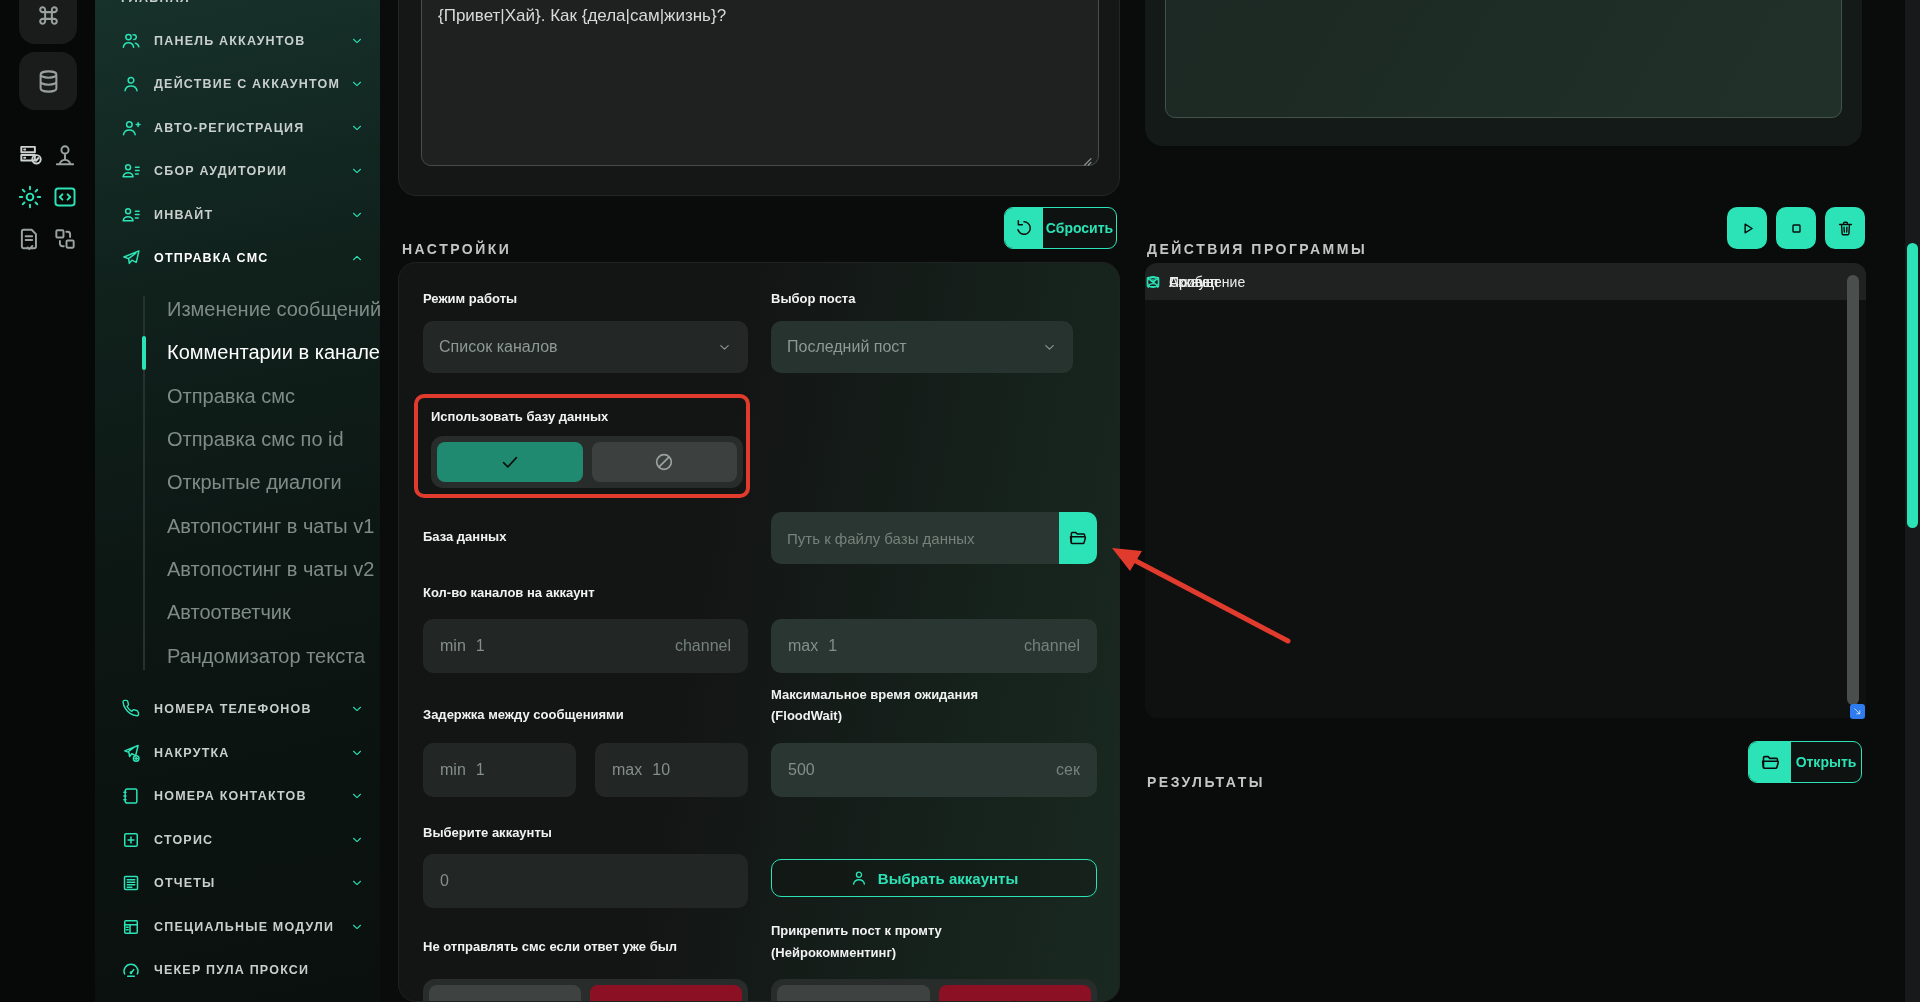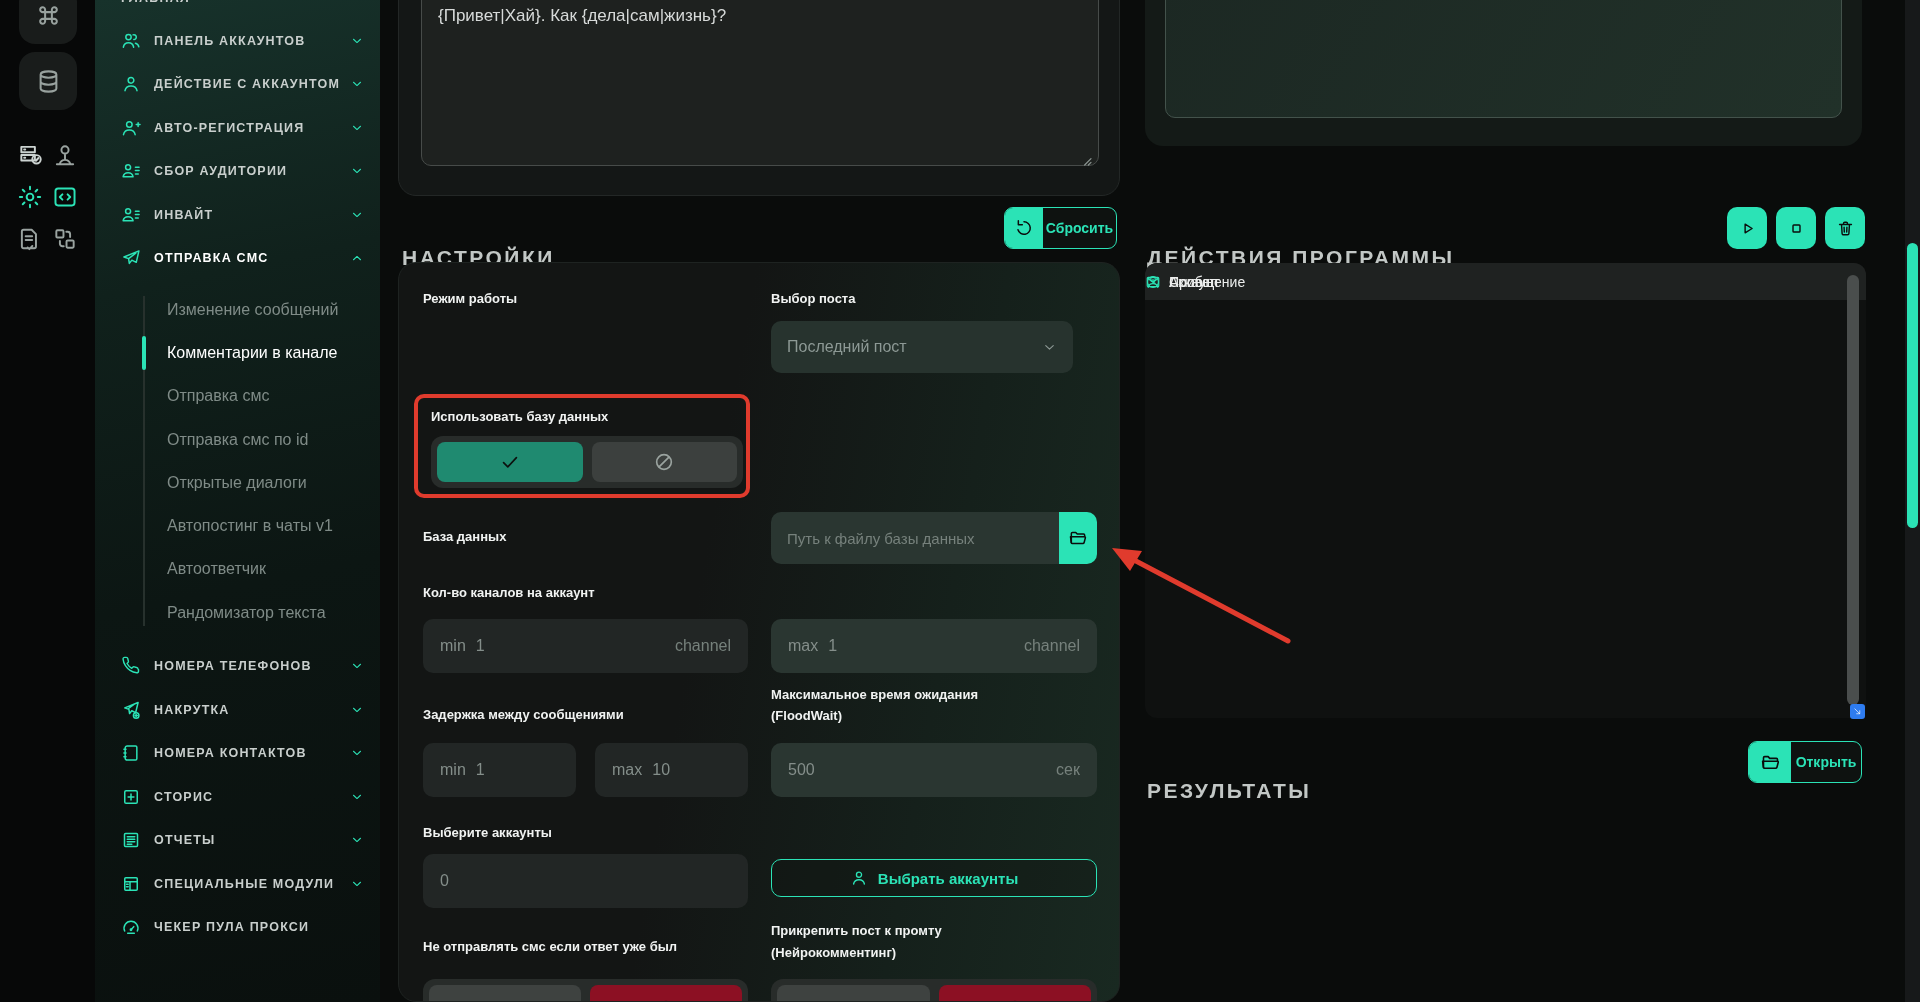--- a/index.html
+++ b/index.html
@@ -30,27 +30,27 @@
   .nav-item.cut{height:19px;overflow:hidden;align-items:flex-start;}
   .nav-item.cut .nav-label{margin-top:-9px;}
   .nav-item .nico{width:20px;height:20px;color:#2be3b6;flex:0 0 20px;margin-right:13px;}
   .nav-item .chev{display:none;width:14px;height:14px;color:#2be3b6;margin-left:auto;}
   .nav-item.chev-down .chev{display:block;}
   .nav-item.chev-up .chev{display:block;transform:rotate(180deg);}
   .nav-item.active .nav-label{color:#fff;}
   .subnav{position:relative;margin:8px 0 10px 0;}
   .subnav::before{content:'';position:absolute;left:48px;top:8px;bottom:8px;width:2px;background:#27312d;}
   .subnav-item{position:relative;height:43.3px;display:flex;align-items:center;padding-left:72px;
-    color:#7f8b87;font-size:16px;cursor:pointer;white-space:nowrap;}
+    color:#7f8b87;font-size:20px;cursor:pointer;white-space:nowrap;}
   .subnav-item.active{color:#ffffff;}
   .subnav-item.active::before{content:'';position:absolute;left:47px;top:5px;bottom:5px;width:4px;
     background:#2be3b6;border-radius:3px;}
 
   
-  .sec-title{position:absolute;color:#c2c7c5;font-size:21px;font-weight:bold;letter-spacing:2.5px;white-space:nowrap;}
+  .sec-title{position:absolute;color:#c2c7c5;font-size:14px;font-weight:bold;letter-spacing:2.5px;white-space:nowrap;}
 
   
   .editor-card{position:absolute;left:398px;top:-36px;width:722px;height:232px;background:#141716;
     border:1px solid #232726;border-radius:18px;box-sizing:border-box;}
   .editor-textarea{position:absolute;left:22px;top:2px;width:678px;height:199px;box-sizing:border-box;
     background:#1e211f;border:1px solid #474b49;border-radius:10px;color:#d7dad9;font-size:17px;
     font-family:"Liberation Sans","DejaVu Sans",sans-serif;padding:38px 16px 10px 16px;resize:none;outline:none;}
   .editor-grip{position:absolute;right:26px;top:186px;width:16px;height:16px;color:#8d9793;}
 
   
@@ -361,20 +361,23 @@
           <div class="subnav-item">
             <span>Отправка смс по id</span>
           </div>
           <div class="subnav-item">
             <span>Открытые диалоги</span>
           </div>
           <div class="subnav-item">
             <span>Автопостинг в чаты v1</span>
           </div>
           <div class="subnav-item">
+            <span>Автопостинг в чаты v2</span>
+          </div>
+          <div class="subnav-item">
             <span>Автоответчик</span>
           </div>
           <div class="subnav-item">
             <span>Рандомизатор текста</span>
           </div>
       </div>
       <div class="nav-item chev-down">
           <svg class="nico">
             <use href="#i-phone"></use>
           </svg>
@@ -453,20 +456,26 @@
         </svg>
     </span>
     <span class="seg-label">Сбросить</span>
   </div>
 
   <section class="settings-card">
 
     <div class="f-label" style="left:24px;top:28px">Режим работы</div>
     <div class="f-label" style="left:372px;top:28px">Выбор поста</div>
 
+    <div class="dd dark" style="left:24px;top:58px;width:325px">
+      <span>Список каналов</span>
+      <svg class="chev">
+          <use href="#i-chev"></use>
+        </svg>
+    </div>
     <div class="dd tint" style="left:372px;top:58px;width:302px">
       <span>Последний пост</span>
       <svg class="chev">
           <use href="#i-chev"></use>
         </svg>
     </div>
 
     <div class="f-label" style="left:32px;top:146px">Использовать базу данных</div>
     <div class="toggle" style="left:32px;top:173px;width:312px;height:52px">
       <div class="seg on">

